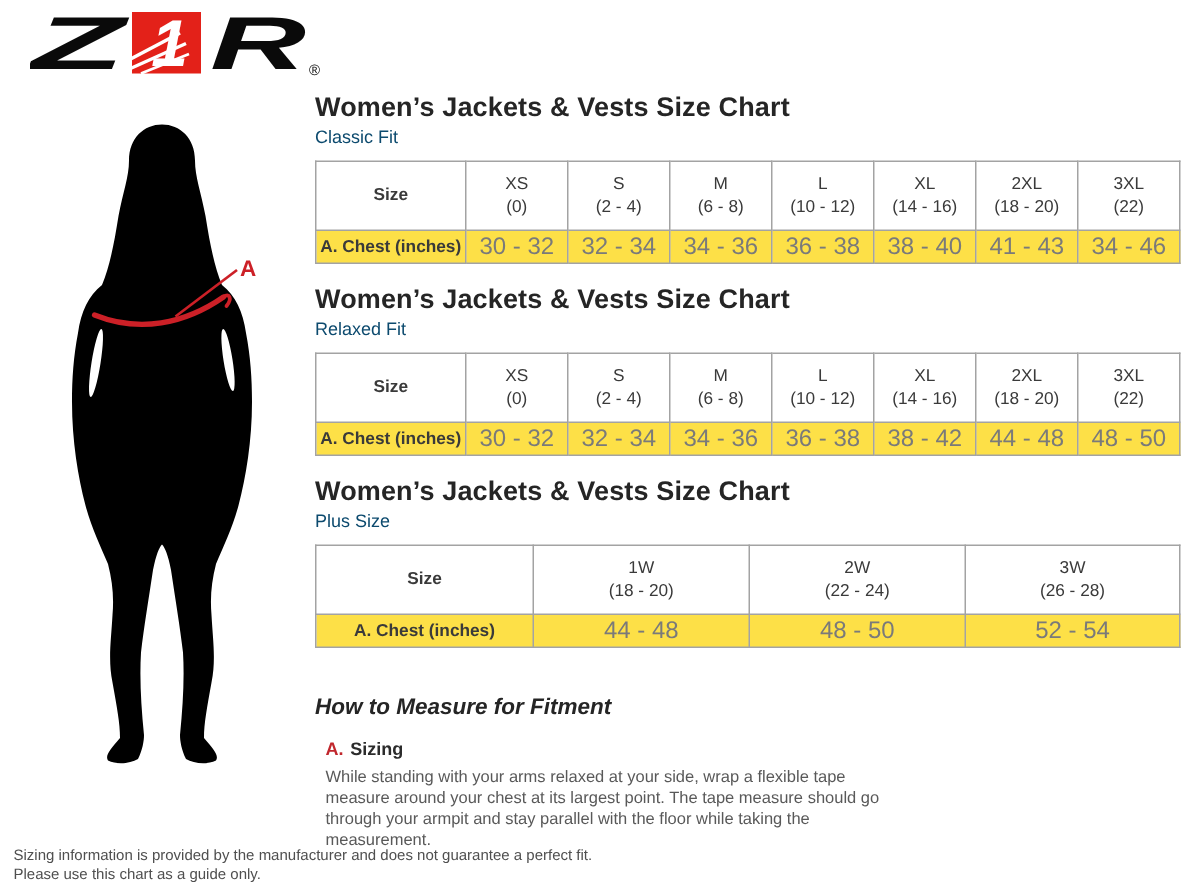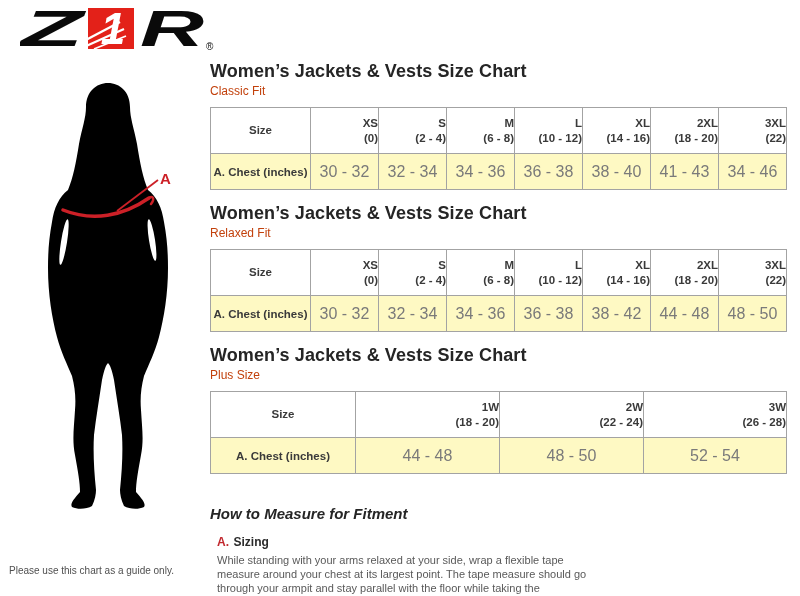--- a/index.html
+++ b/index.html
@@ -18,35 +18,35 @@
   .figure { position: absolute; left: 18px; top: 80px; width: 175px; height: 440px; }
 
   
   .main { position: absolute; left: 210px; top: 62px; width: 576px; }
 
   .sec-title {
     font-size: 18px; line-height: 19px; font-weight: bold;
     color: #252525; letter-spacing: 0.1px;
   }
   .sec-subtitle {
-    font-size: 12px; line-height: 14px; color: #c2410c;
+    font-size: 12px; line-height: 14px; color: #0c4a6e;
     margin: 3px 0 9px 0;
   }
 
   table.size-table {
     width: 576px; border-collapse: collapse; table-layout: fixed;
     margin-bottom: 14px;
   }
   table.size-table th, table.size-table td {
     border: 1px solid #a3a3a3; text-align: center; vertical-align: middle;
   }
   table.size-table thead tr { height: 46px; background: #ffffff; }
-  table.size-table tbody tr { height: 36px; background: #fef9c3; }
+  table.size-table tbody tr { height: 22px; background: #fde047; }
   .size-head { font-size: 11.5px; font-weight: bold; color: #3a3a3a; line-height: 15px; }
-  .col-head  { font-size: 11.5px; font-weight: bold; color: #3a3a3a; line-height: 15px; text-align: right; }
+  .col-head  { font-size: 11.5px; font-weight: normal; color: #3a3a3a; line-height: 15px; }
   .row-label { font-size: 11.5px; font-weight: bold; color: #3a3a3a; }
   .cell-val  { font-size: 16px; color: #7a7a7a; font-weight: normal; }
 
   .measure-heading {
     font-size: 15px; line-height: 19px; font-weight: bold;
     color: #252525; margin-top: 30px; font-style: italic;
   }
   .measure-item { margin-top: 9px; padding-left: 7px; width: 392px; }
   .measure-key { font-size: 12px; font-weight: bold; color: #c1272d; }
   .measure-name { font-size: 12px; font-weight: bold; color: #2b2b2b; }
@@ -267,14 +267,15 @@
         <span class="measure-key">A.</span>
         <span class="measure-name">Sizing</span>
       </div>
       <div class="measure-text">While standing with your arms relaxed at your side, wrap a flexible tape measure around your chest at its largest point. The tape measure should go through your armpit and stay parallel with the floor while taking the measurement.</div>
     </div>
   </div>
 
 </div>
 
 <div class="footer">
+  <div>Sizing information is provided by the manufacturer and does not guarantee a perfect fit.</div>
   <div>Please use this chart as a guide only.</div>
 </div>
 
 </body></html>

